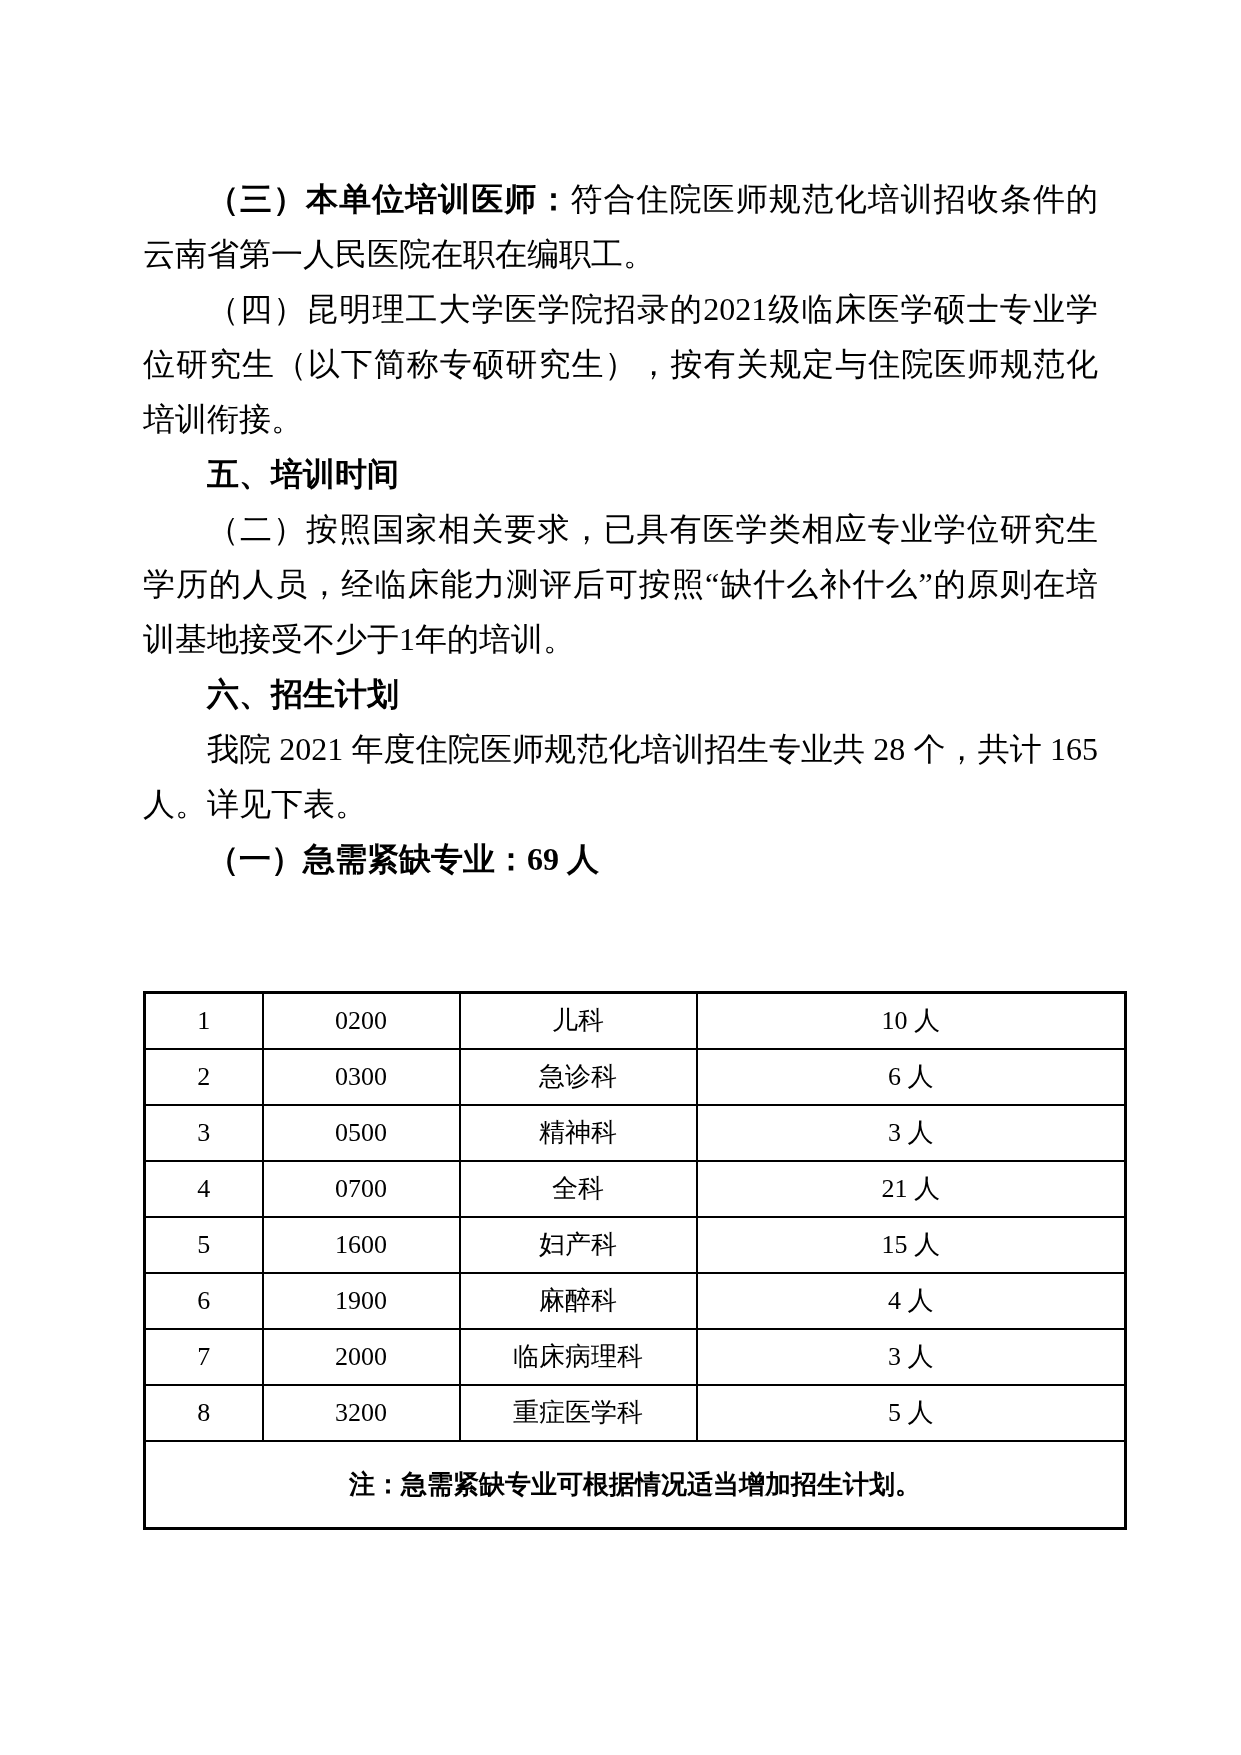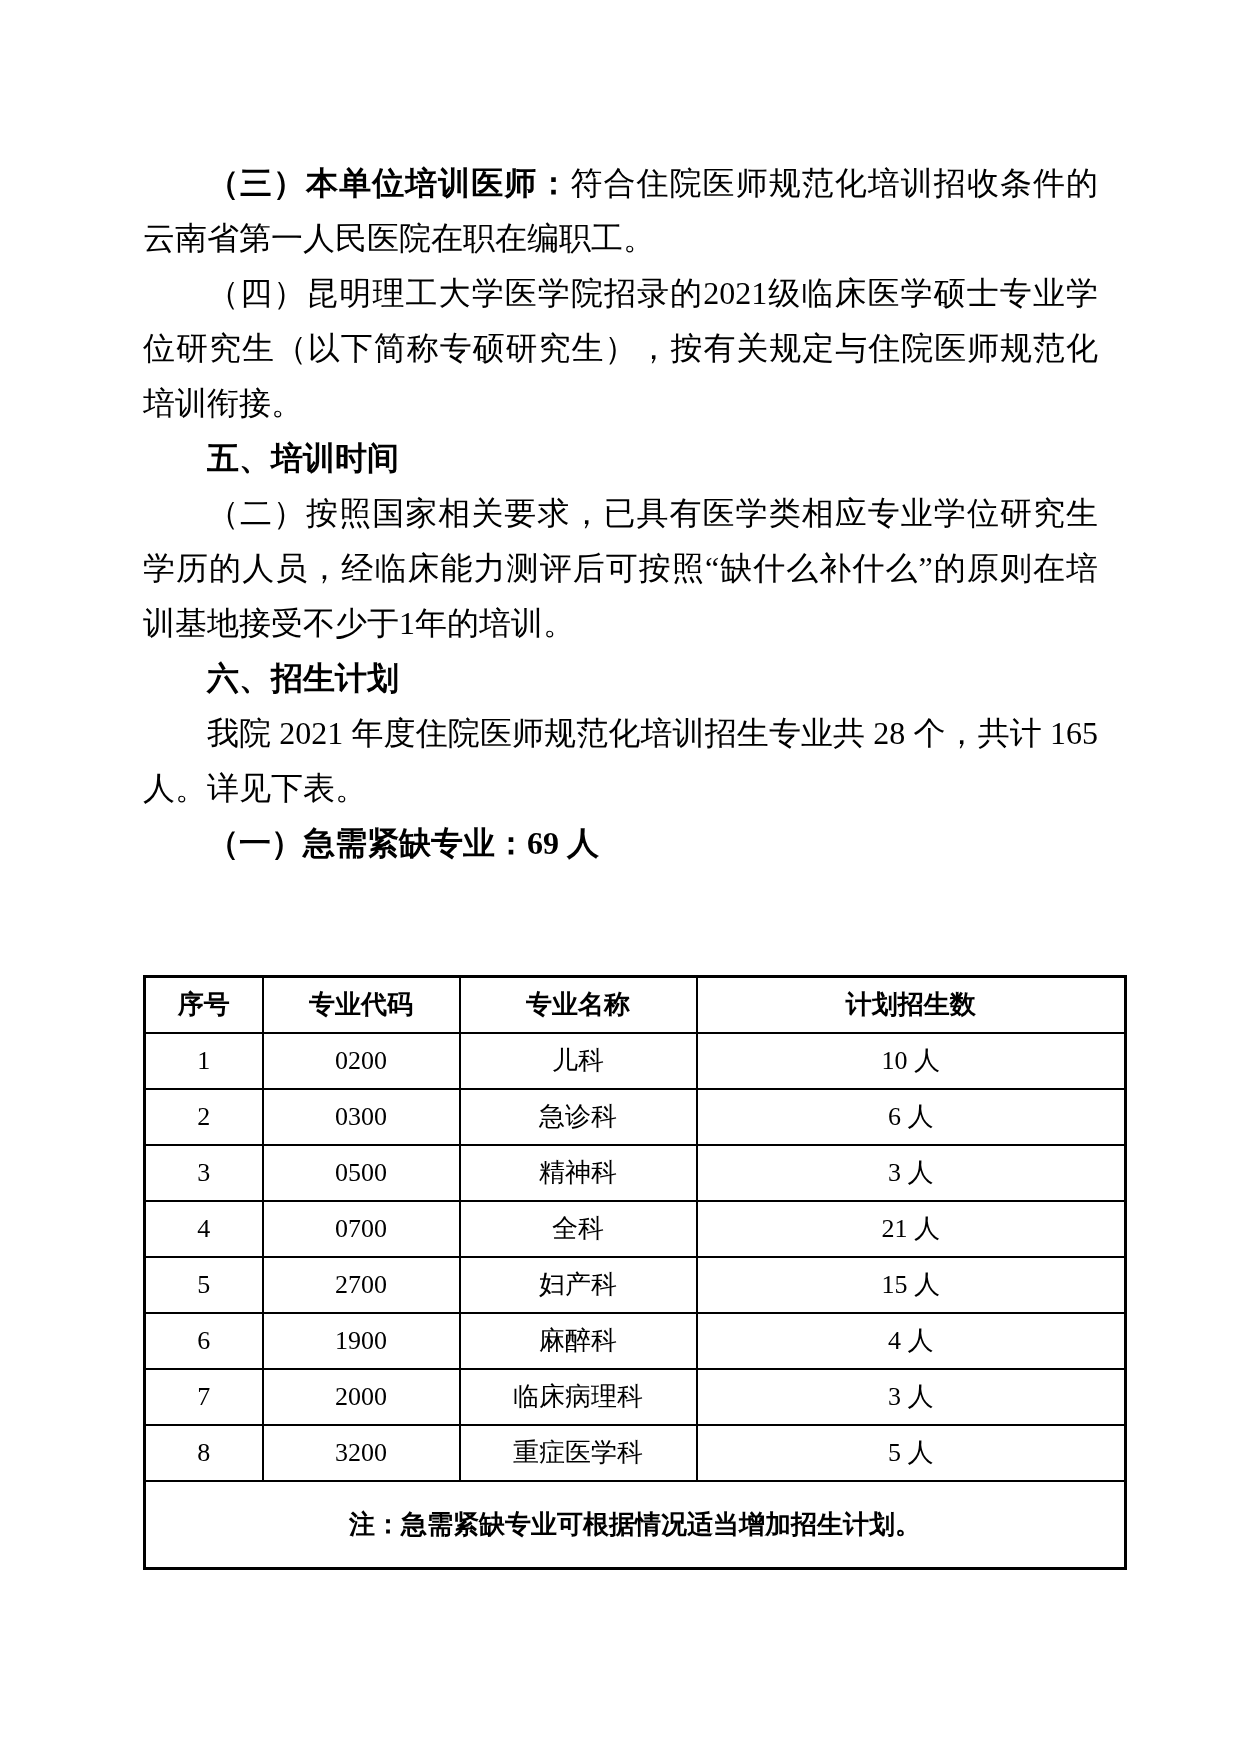--- a/index.html
+++ b/index.html
@@ -8,21 +8,21 @@
     width:1241px;
     height:1755px;
     background:#ffffff;
     font-family:"Liberation Serif","DejaVu Serif",serif;
     color:#000000;
     overflow:hidden;
   }
   .content{
     position:absolute;
     left:143px;
-    top:0;
+    top:16px;
     width:981px;
   }
   .doc{
     padding-top:156px;
   }
   .doc p{
     margin:0;
     font-size:32px;
     line-height:55px;
     text-indent:64px;
@@ -83,26 +83,20 @@
     </div>
 
     <table class="enroll">
       <colgroup>
         <col class="c1">
           <col class="c2">
           <col class="c3">
           <col class="c4">
       </colgroup>
       <tbody>
-          <tr class="hdr">
-        <th>序号</th>
-        <th>专业代码</th>
-        <th>专业名称</th>
-        <th>计划招生数</th>
-      </tr>
       <tr class="row">
         <td>1</td>
         <td>0200</td>
         <td>儿科</td>
         <td>10 人</td>
       </tr>
       <tr class="row">
         <td>2</td>
         <td>0300</td>
         <td>急诊科</td>
@@ -115,21 +109,21 @@
         <td>3 人</td>
       </tr>
       <tr class="row">
         <td>4</td>
         <td>0700</td>
         <td>全科</td>
         <td>21 人</td>
       </tr>
       <tr class="row">
         <td>5</td>
-        <td>2700</td>
+        <td>1600</td>
         <td>妇产科</td>
         <td>15 人</td>
       </tr>
       <tr class="row">
         <td>6</td>
         <td>1900</td>
         <td>麻醉科</td>
         <td>4 人</td>
       </tr>
       <tr class="row">

